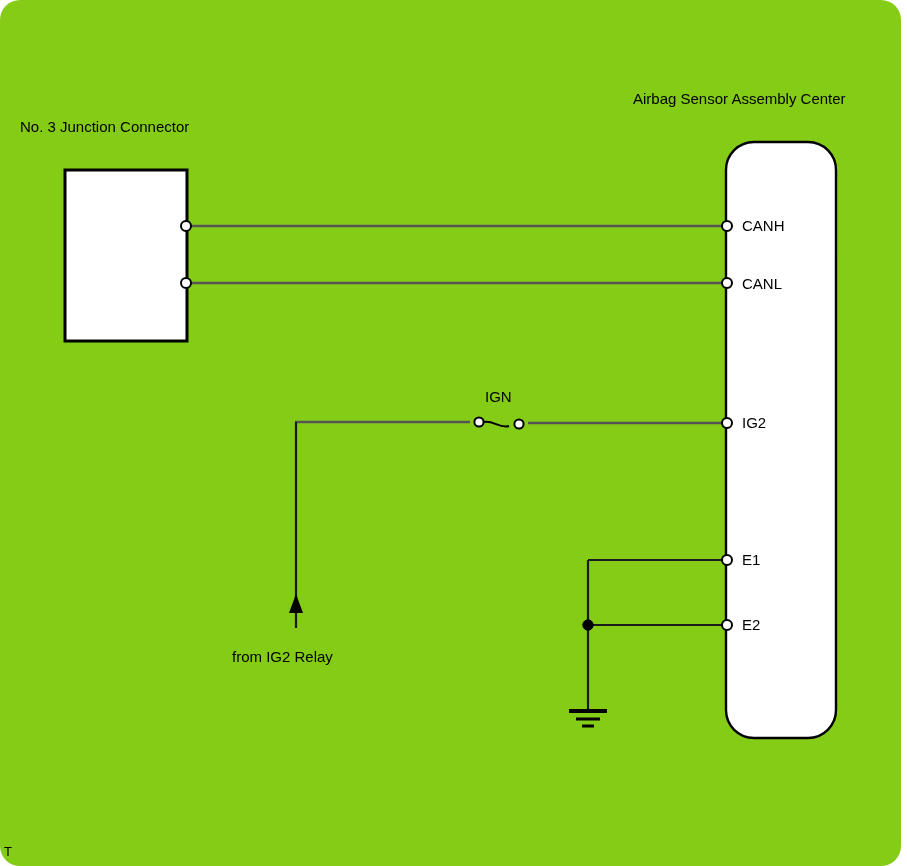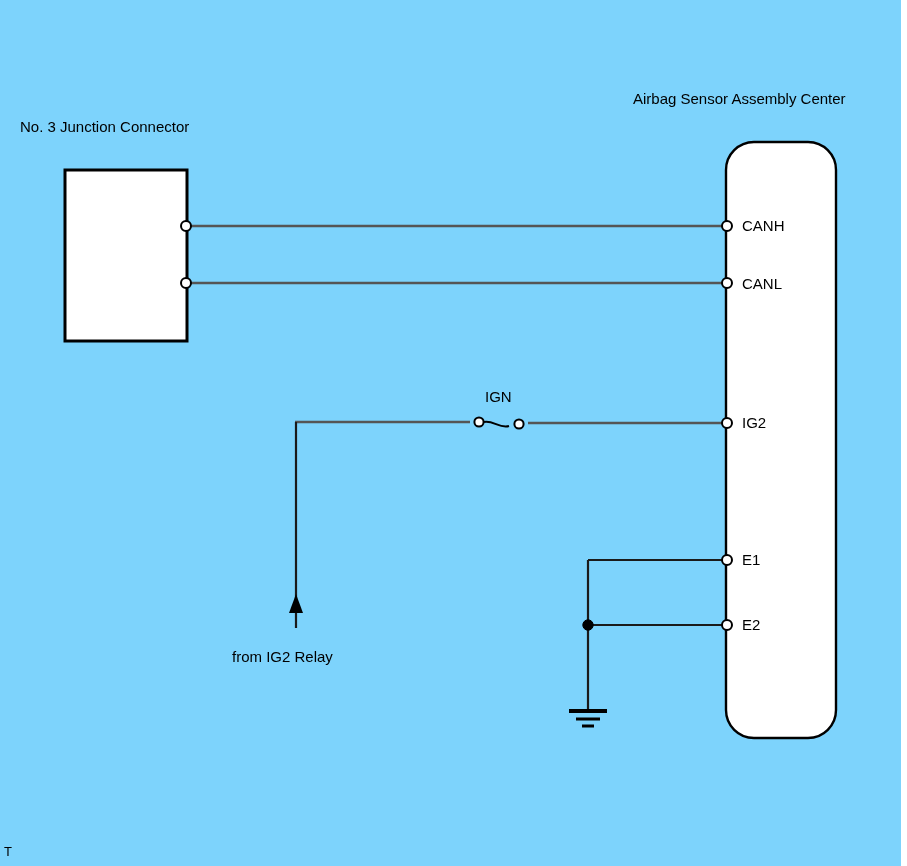--- a/index.html
+++ b/index.html
@@ -8,22 +8,23 @@
     background: #ffffff;
   }
   body {
     font-family: "Liberation Sans", sans-serif;
     color: #000000;
   }
   #diagram-root {
     position: relative;
     width: 901px;
     height: 866px;
-    background: #7dd3fc;
+    background: #84cc16;
     overflow: hidden;
+    border-radius: 20px;
   }
   #wiring-svg {
     position: absolute;
     left: 0;
     top: 0;
     width: 907px;
     height: 866px;
   }
   .diagram-label {
     font-family: "Liberation Sans", sans-serif;

